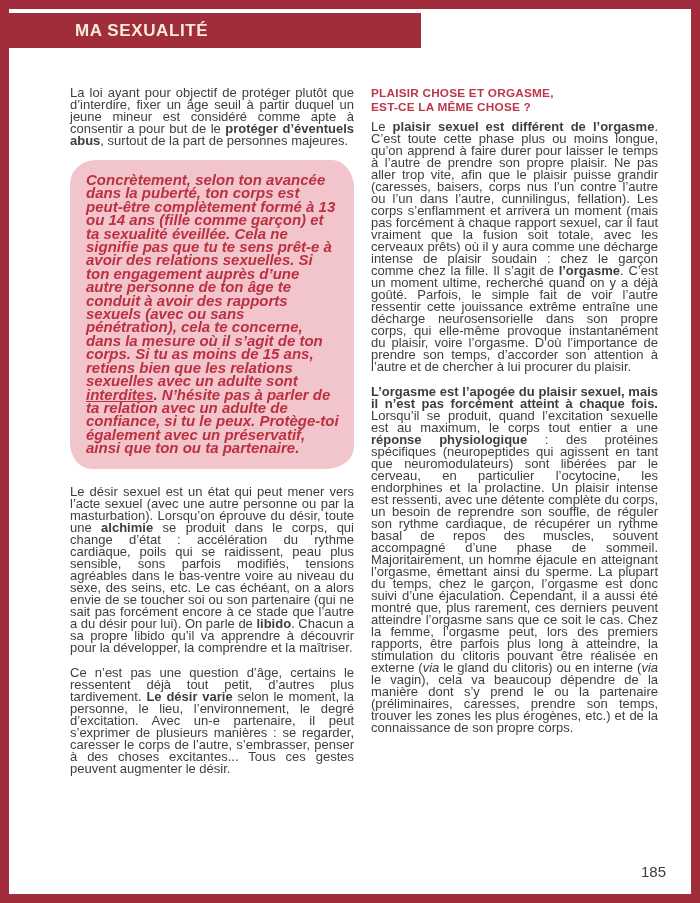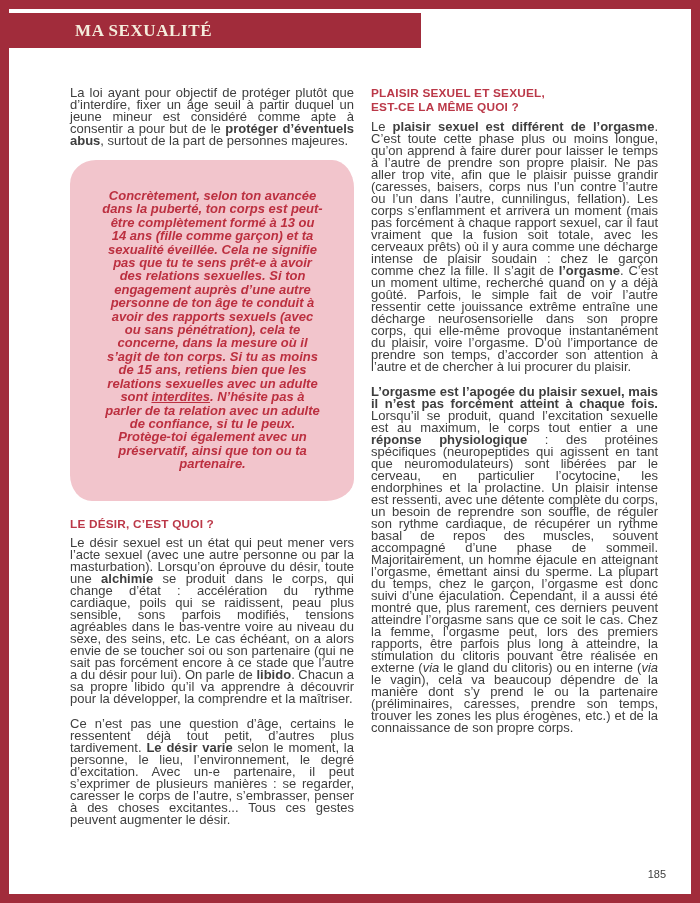--- a/index.html
+++ b/index.html
@@ -23,21 +23,20 @@
     display: flex;
     align-items: center;
   }
   .header-title {
     color: #f5ecdc;
     font-weight: 700;
     font-size: 17px;
     letter-spacing: 0.6px;
     padding-left: 66px;
     white-space: nowrap;
-    font-family: Liberation Serif, serif;
   }
   .content {
     position: absolute;
     top: 78px;
     left: 61px;
     display: flex;
     gap: 17px;
   }
   .col-left  { width: 284px; }
   .col-right { width: 287px; }
@@ -60,33 +59,33 @@
     margin: 0 0 6px 0;
   }
   .section-heading span { display: block; }
   .callout {
     background: #f2c5cc;
     border-radius: 26px 22px 28px 22px / 24px 28px 22px 26px;
     padding: 13px 15px 14px 16px;
     margin: 0 0 17px 0;
   }
   .callout p {
-    font-size: 13px;
+    font-size: 15px;
     line-height: 13.4px;
     font-style: italic;
     font-weight: 700;
     color: #bc3040;
-    margin: 16px;
-    text-align: center;
+    margin: 0;
+    text-align: left;
   }
   .page-number {
     position: absolute;
     right: 25px;
     bottom: 14px;
-    font-size: 11px;
+    font-size: 15px;
     color: #3e3e3e;
   }
 </style>
 </head>
 <body>
 
 <div class="page">
 
   <div class="header-bar">
     <span class="header-title">MA SEXUALITÉ</span>
@@ -94,29 +93,28 @@
 
   <div class="content">
 
     <div class="col-left">
       <p class="body"><span>La loi ayant pour objectif de protéger plutôt que d’interdire, fixer un âge seuil à partir duquel un jeune mineur est considéré comme apte à consentir a pour but de le </span><span class="b">protéger d’éventuels abus</span><span>, surtout de la part de personnes majeures.</span></p>
 
       <div class="callout">
         <p><span>Concrètement, selon ton avancée dans la puberté, ton corps est peut-être complètement formé à 13 ou 14 ans (fille comme garçon) et ta sexualité éveillée. Cela ne signifie pas que tu te sens prêt-e à avoir des relations sexuelles. Si ton engagement auprès d’une autre personne de ton âge te conduit à avoir des rapports sexuels (avec ou sans pénétration), cela te concerne, dans la mesure où il s’agit de ton corps. Si tu as moins de 15 ans, retiens bien que les relations sexuelles avec un adulte sont </span><span class="u">interdites</span><span>. N’hésite pas à parler de ta relation avec un adulte de confiance, si tu le peux. Protège-toi également avec un préservatif, ainsi que ton ou ta partenaire.</span></p>
       </div>
 
-      <h3 class="section-heading">LE DÉSIR, C’EST QUOI ?</h3>
       <p class="body"><span>Le désir sexuel est un état qui peut mener vers l’acte sexuel (avec une autre personne ou par la masturbation). Lorsqu’on éprouve du désir, toute une </span><span class="b">alchimie</span><span> se produit dans le corps, qui change d’état : accélération du rythme cardiaque, poils qui se raidissent, peau plus sensible, sons parfois modifiés, tensions agréables dans le bas-ventre voire au niveau du sexe, des seins, etc. Le cas échéant, on a alors envie de se toucher soi ou son partenaire (qui ne sait pas forcément encore à ce stade que l’autre a du désir pour lui). On parle de </span><span class="b">libido</span><span>. Chacun a sa propre libido qu’il va apprendre à découvrir pour la développer, la comprendre et la maîtriser.</span></p>
       <p class="body"><span>Ce n’est pas une question d’âge, certains le ressentent déjà tout petit, d’autres plus tardivement. </span><span class="b">Le désir varie</span><span> selon le moment, la personne, le lieu, l’environnement, le degré d’excitation. Avec un-e partenaire, il peut s’exprimer de plusieurs manières : se regarder, caresser le corps de l’autre, s’embrasser, penser à des choses excitantes... Tous ces gestes peuvent augmenter le désir.</span></p>
     </div>
 
     <div class="col-right">
       <h3 class="section-heading">
-        <span>PLAISIR SEXUEL ET SEXUEL,</span>
-        <span>EST-CE LA MÊME QUOI ?</span>
+        <span>PLAISIR CHOSE ET ORGASME,</span>
+        <span>EST-CE LA MÊME CHOSE ?</span>
       </h3>
       <p class="body"><span>Le </span><span class="b">plaisir sexuel est différent de l’orgasme</span><span>. C’est toute cette phase plus ou moins longue, qu’on apprend à faire durer pour laisser le temps à l’autre de prendre son propre plaisir. Ne pas aller trop vite, afin que le plaisir puisse grandir (caresses, baisers, corps nus l’un contre l’autre ou l’un dans l’autre, cunnilingus, fellation). Les corps s’enflamment et arrivera un moment (mais pas forcément à chaque rapport sexuel, car il faut vraiment que la fusion soit totale, avec les cerveaux prêts) où il y aura comme une décharge intense de plaisir soudain : chez le garçon comme chez la fille. Il s’agit de </span><span class="b">l’orgasme</span><span>. C’est un moment ultime, recherché quand on y a déjà goûté. Parfois, le simple fait de voir l’autre ressentir cette jouissance extrême entraîne une décharge neurosensorielle dans son propre corps, qui elle-même provoque instantanément du plaisir, voire l’orgasme. D’où l’importance de prendre son temps, d’accorder son attention à l’autre et de chercher à lui procurer du plaisir.</span></p>
       <p class="body"><span class="b">L’orgasme est l’apogée du plaisir sexuel, mais il n’est pas forcément atteint à chaque fois.</span><span> Lorsqu’il se produit, quand l’excitation sexuelle est au maximum, le corps tout entier a une </span><span class="b">réponse physiologique</span><span> : des protéines spécifiques (neuropeptides qui agissent en tant que neuromodulateurs) sont libérées par le cerveau, en particulier l’ocytocine, les endorphines et la prolactine. Un plaisir intense est ressenti, avec une détente complète du corps, un besoin de reprendre son souffle, de réguler son rythme cardiaque, de récupérer un rythme basal de repos des muscles, souvent accompagné d’une phase de sommeil. Majoritairement, un homme éjacule en atteignant l’orgasme, émettant ainsi du sperme. La plupart du temps, chez le garçon, l’orgasme est donc suivi d’une éjaculation. Cependant, il a aussi été montré que, plus rarement, ces derniers peuvent atteindre l’orgasme sans que ce soit le cas. Chez la femme, l’orgasme peut, lors des premiers rapports, être parfois plus long à atteindre, la stimulation du clitoris pouvant être réalisée en externe (</span><span class="i">via</span><span> le gland du clitoris) ou en interne (</span><span class="i">via</span><span> le vagin), cela va beaucoup dépendre de la manière dont s’y prend le ou la partenaire (préliminaires, caresses, prendre son temps, trouver les zones les plus érogènes, etc.) et de la connaissance de son propre corps.</span></p>
     </div>
 
   </div>
 
   <div class="page-number">185</div>
 
 </div>

